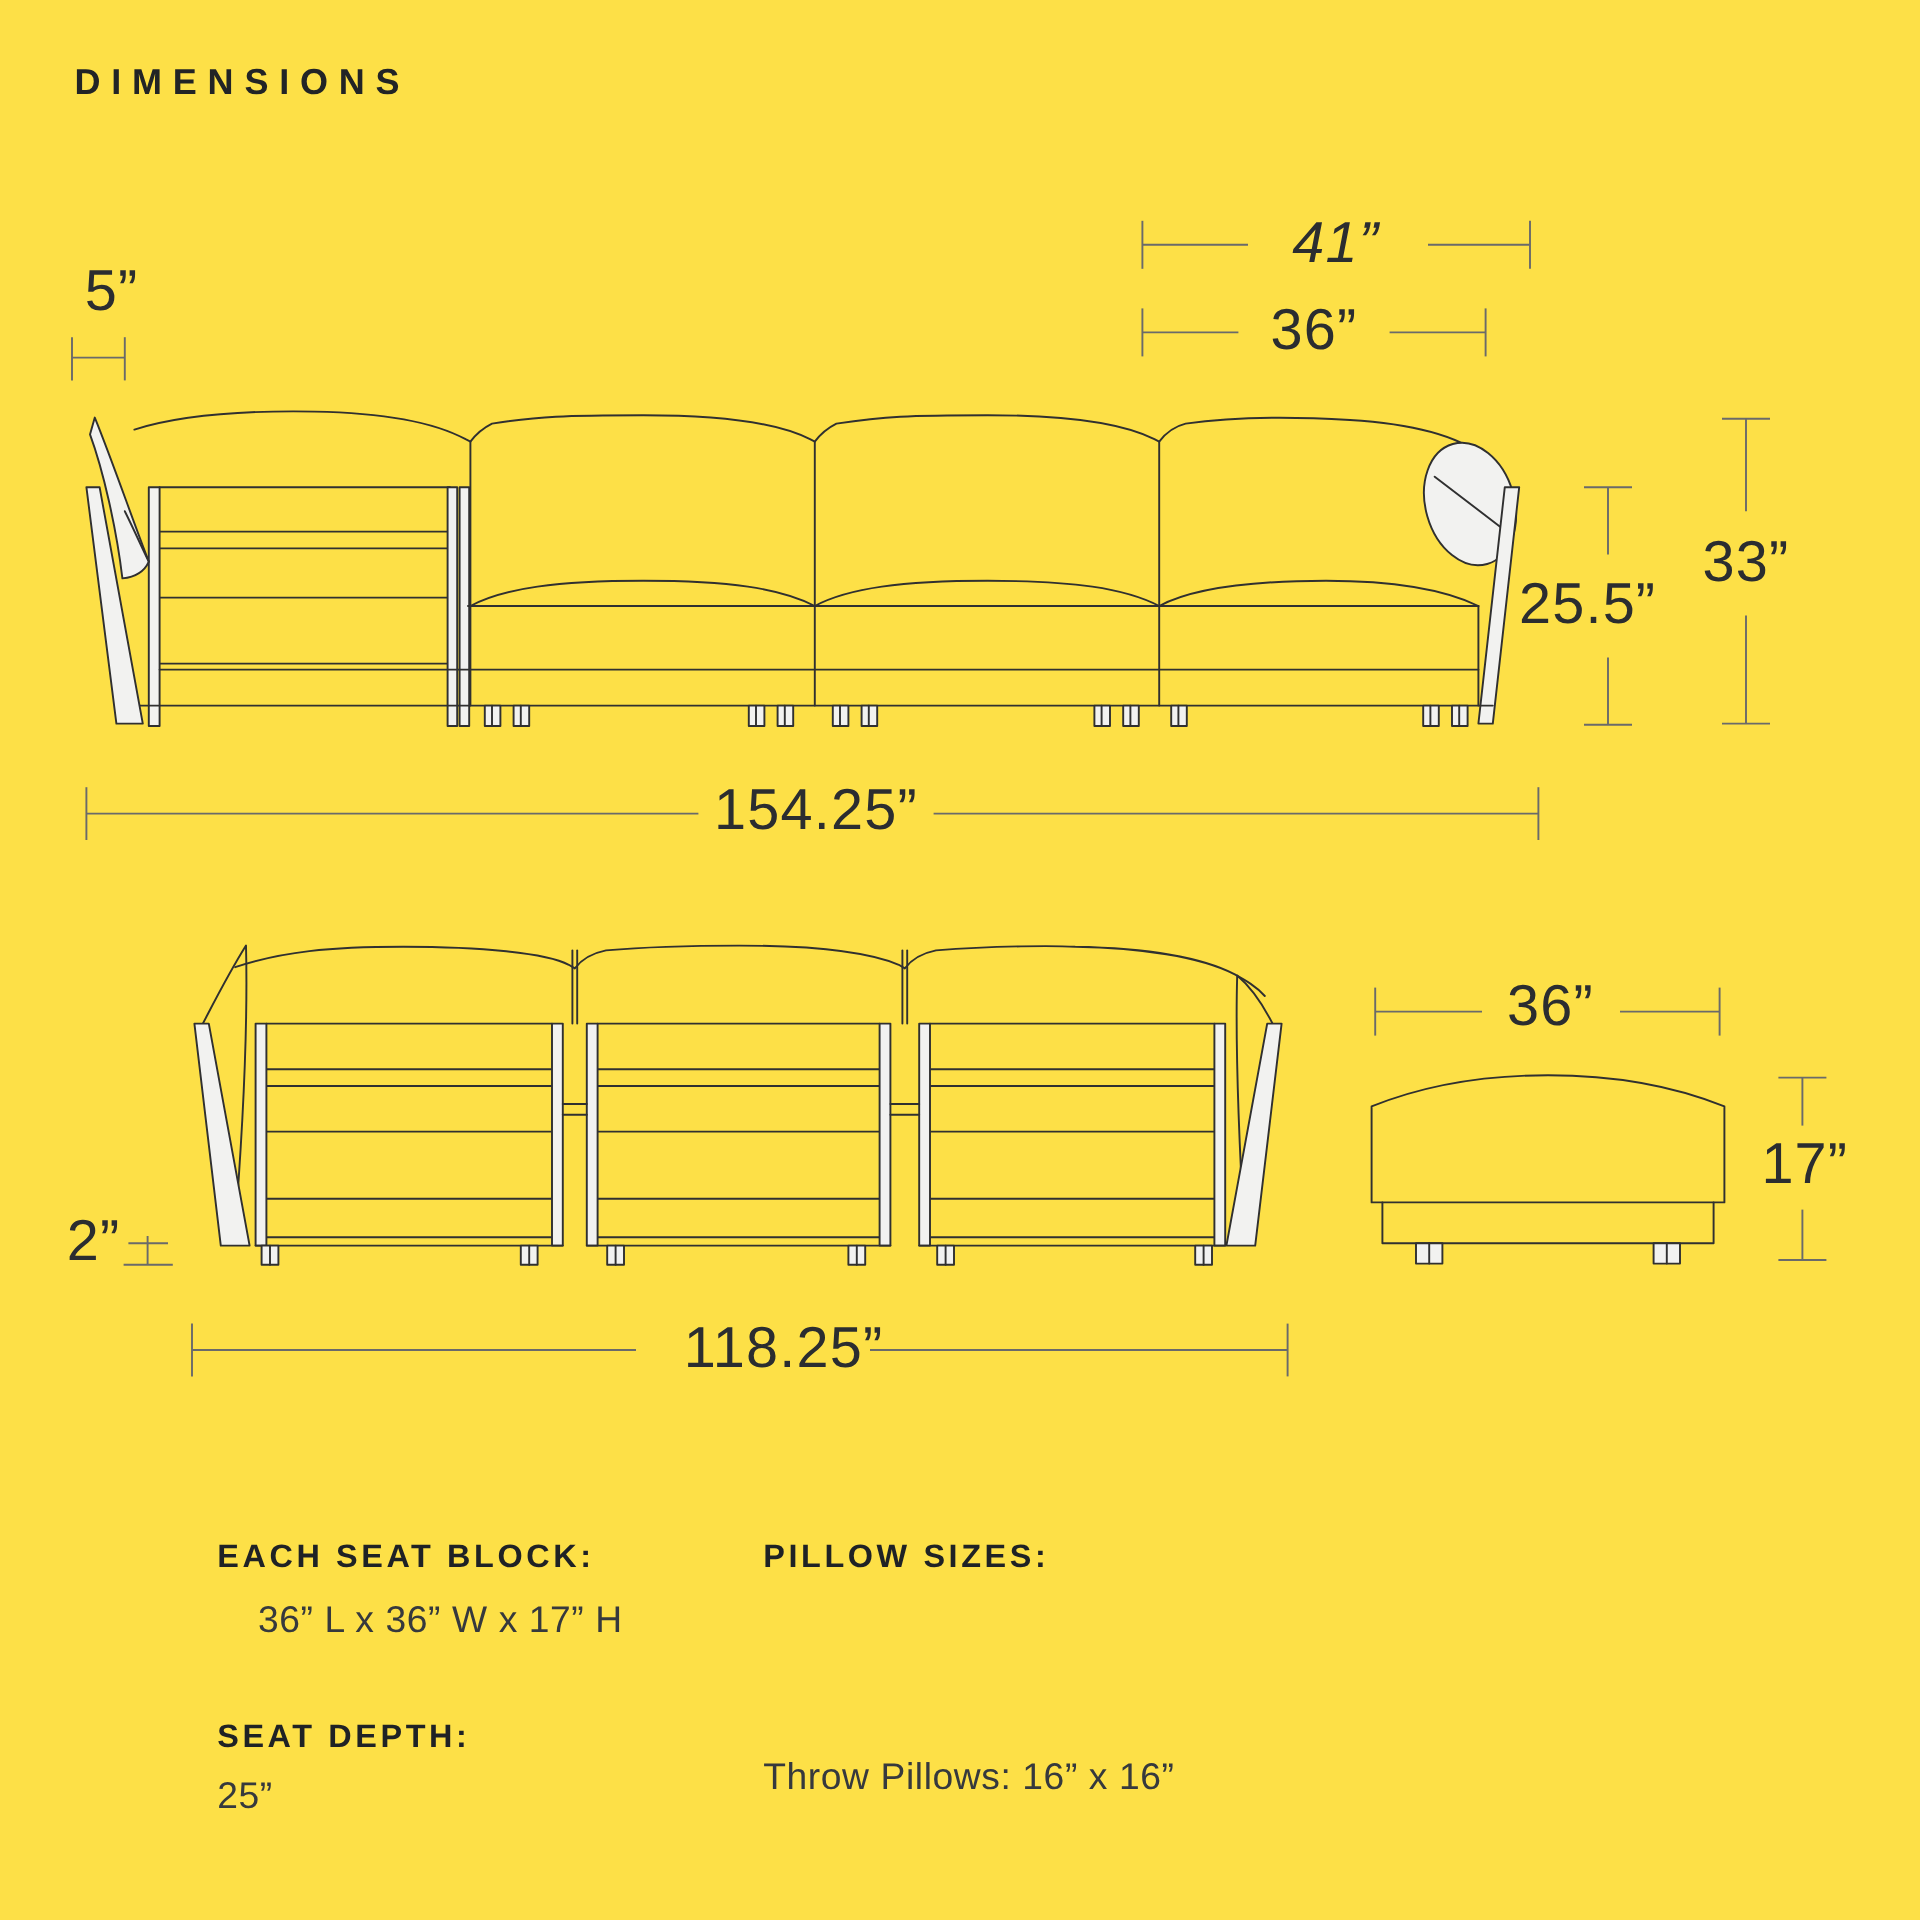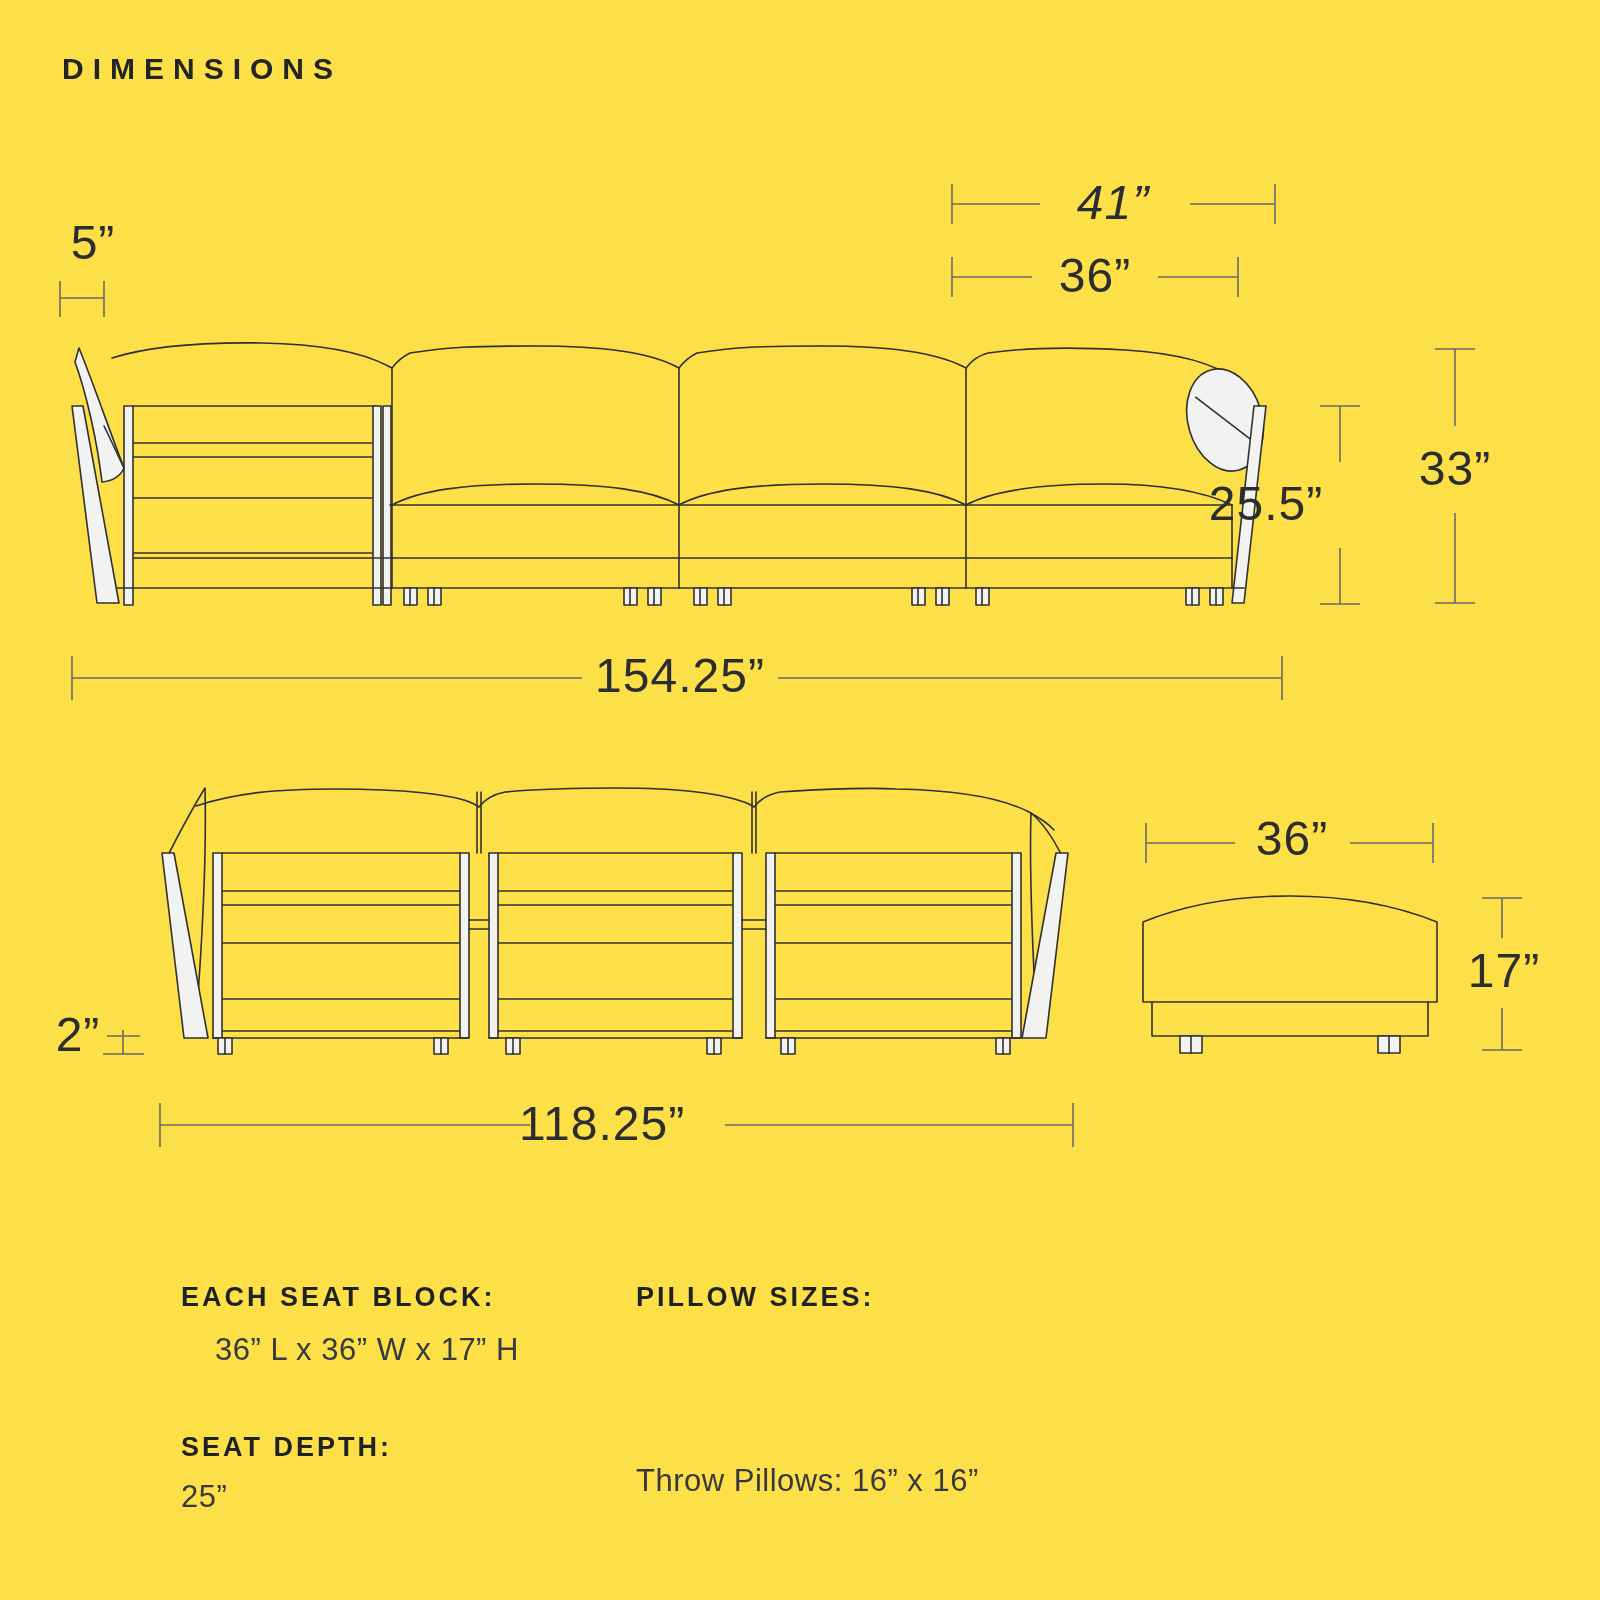--- a/index.html
+++ b/index.html
@@ -261,25 +261,25 @@
           <line x1="1482" y1="1050" x2="1522" y2="1050"></line>
         <line x1="1502" y1="898" x2="1502" y2="938"></line>
           <line x1="1502" y1="1008" x2="1502" y2="1050"></line>
       </g>
     </g>
   </svg>
 
   <div class="dim-label" style="left:93px;top:243px;">5”</div>
   <div class="dim-label" style="left:1113px;top:203px;font-style:italic;">41”</div>
   <div class="dim-label" style="left:1095px;top:276px;">36”</div>
-  <div class="dim-label" style="left:1266px;top:504px;">25.5”</div>
+  <div class="dim-label" style="left:1323px;top:504px;">25.5”</div>
   <div class="dim-label" style="left:1455px;top:469px;">33”</div>
   <div class="dim-label" style="left:680px;top:676px;">154.25”</div>
   <div class="dim-label" style="left:78px;top:1035px;">2”</div>
-  <div class="dim-label" style="left:602px;top:1124px;">118.25”</div>
+  <div class="dim-label" style="left:653px;top:1124px;">118.25”</div>
   <div class="dim-label" style="left:1292px;top:839px;">36”</div>
   <div class="dim-label" style="left:1504px;top:971px;">17”</div>
 
   <div class="spec-h" style="left:181px;top:1284px;">EACH SEAT BLOCK:</div>
   <div class="spec-v" style="left:181px;top:1334px;margin-left:34px;">36” L x 36” W x 17” H</div>
   <div class="spec-h" style="left:181px;top:1434px;">SEAT DEPTH:</div>
   <div class="spec-v" style="left:181px;top:1481px;">25”</div>
 
   <div class="spec-h" style="left:636px;top:1284px;">PILLOW SIZES:</div>
   <div class="spec-v" style="left:636px;top:1465px;">Throw Pillows: 16” x 16”</div>

